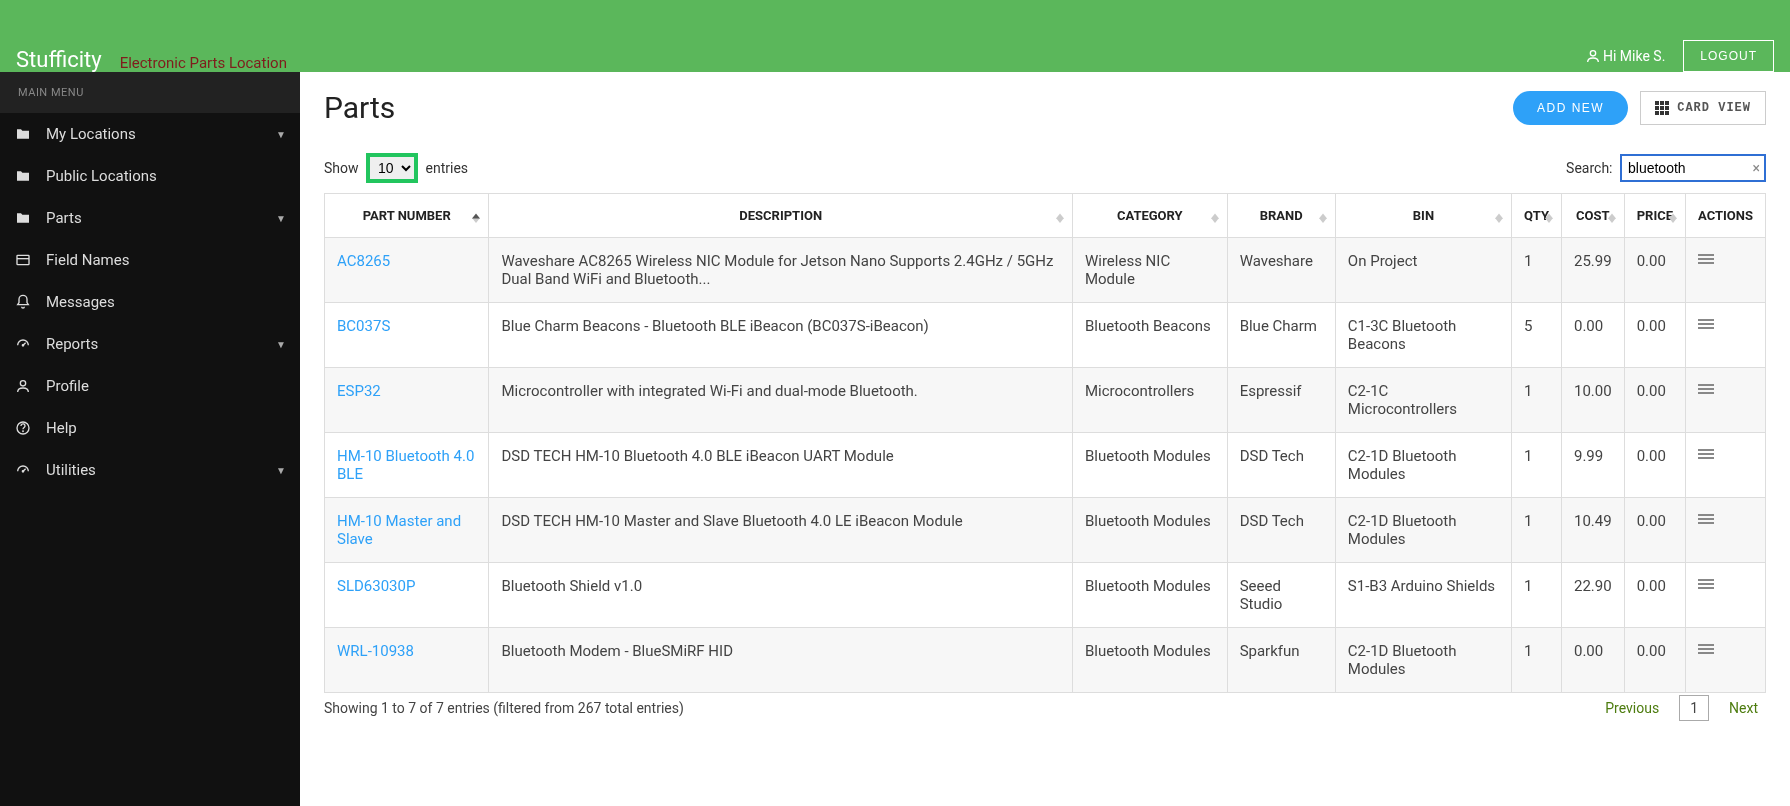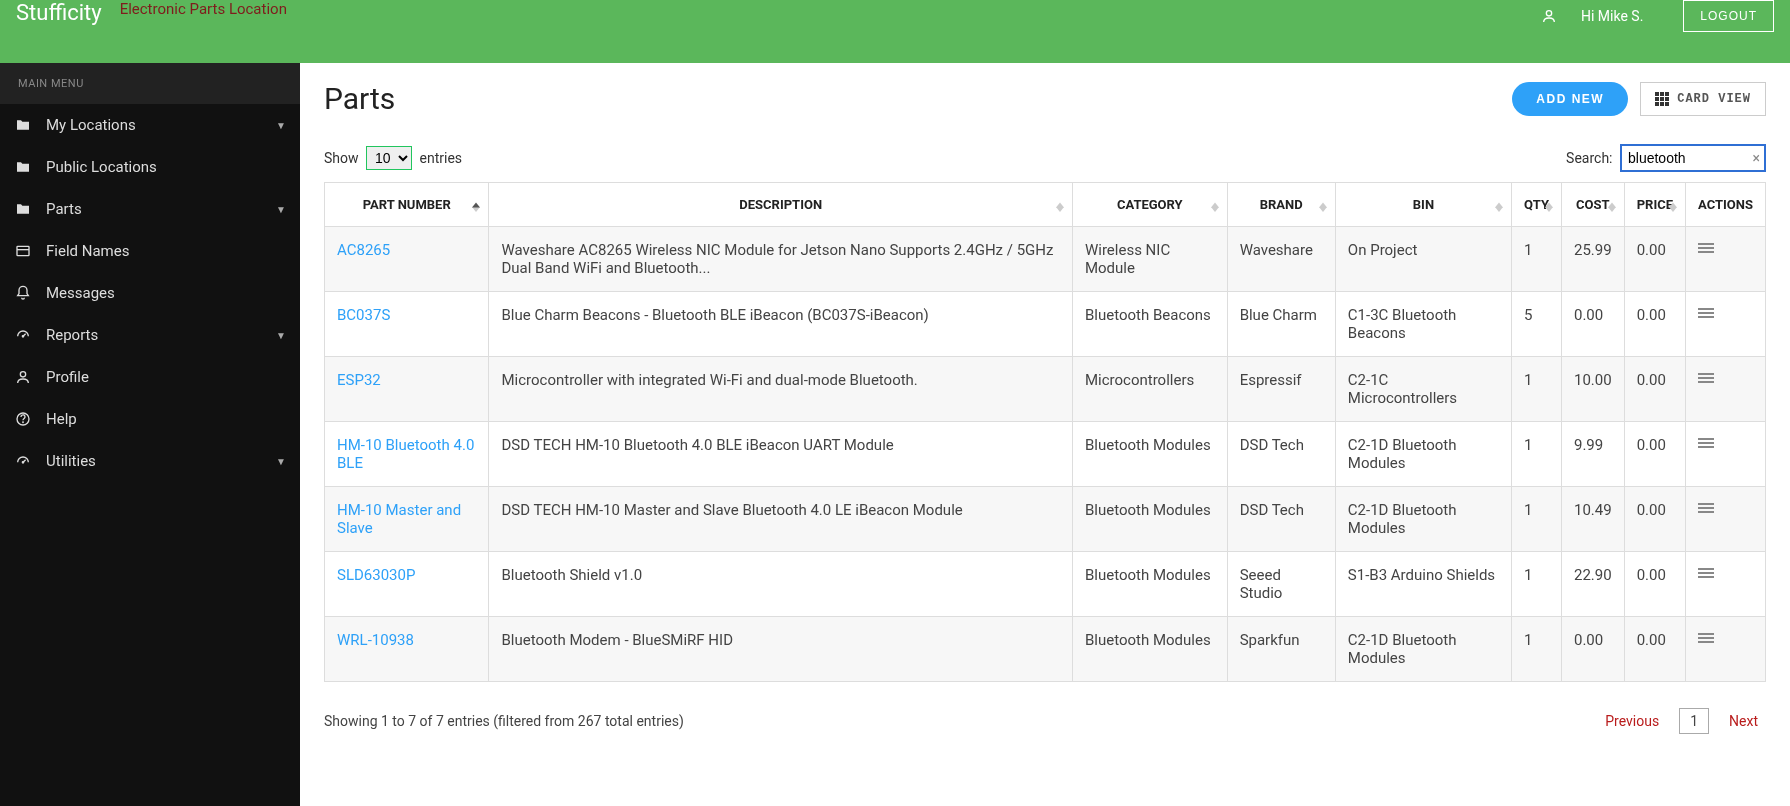--- a/index.html
+++ b/index.html
@@ -1,59 +1,59 @@
 <!DOCTYPE html>
 <html><head>
 <meta charset="utf-8">
 <style>
 * { box-sizing: border-box; margin: 0; padding: 0; }
 body { font-family: -apple-system, BlinkMacSystemFont, "Segoe UI", Roboto, Helvetica, Arial, sans-serif; font-size: 14px; color: #333; background: #fff; }
-.topbar { background: #5bb75b; color: #fff; height: 63px; display: flex; align-items: flex-start; padding: 0 16px; }
+.topbar { background: #5bb75b; color: #fff; height: 72px; display: flex; align-items: flex-end; padding: 0 16px; }
 .brand { font-size: 22px; font-weight: 400; margin-right: 18px; }
 .tagline { font-size: 15px; color: #7f1d1d; }
 .topbar .spacer { flex: 1; }
-.top-user { display: flex; align-items: center; gap: 24px; }
+.top-user { display: flex; align-items: center; gap: 2px; }
 .logout-btn { border: 1px solid #fff; background: transparent; color: #fff; padding: 8px 16px; font-size: 12px; letter-spacing: 1px; cursor: pointer; margin-left: 16px; }
 .user-icon { width: 16px; height: 16px; }
 .layout { display: flex; min-height: calc(100vh - 56px); }
 .sidebar { width: 300px; background: #111; color: #ddd; flex-shrink: 0; }
 .menu-header { background: #222; color: #888; font-size: 11px; padding: 14px 18px; letter-spacing: 0.5px; }
 .nav-item { display: flex; align-items: center; padding: 12px 14px; color: #ddd; cursor: pointer; font-size: 15px; }
 .nav-icon { width: 18px; display: inline-flex; justify-content: center; margin-right: 14px; }
 .nav-label { flex: 1; }
 .nav-caret { font-size: 10px; color: #aaa; }
 .main { flex: 1; padding: 18px 24px 40px 24px; overflow: auto; }
 .page-head { display: flex; align-items: center; margin-bottom: 28px; }
 .page-title { font-size: 30px; font-weight: 400; color: #222; }
 .page-head .spacer { flex: 1; }
-.btn-primary { background: #2ea1f8; color: #fff; border: none; border-radius: 30px; padding: 10px 24px; font-size: 12px; font-weight: 700; letter-spacing: 1.5px; cursor: pointer; margin-right: 12px; }
+.btn-primary { background: #2ea1f8; color: #fff; border: none; border-radius: 30px; padding: 10px 24px; font-size: 12px; font-weight: 400; letter-spacing: 1.5px; cursor: pointer; margin-right: 12px; }
 .btn-outline { border: 1px solid #ccc; background: #fff; color: #555; padding: 9px 14px; font-size: 12px; font-weight: 600; letter-spacing: 1px; cursor: pointer; display: inline-flex; align-items: center; gap: 8px; font-family: Liberation Mono, monospace; }
 .grid-icon { display: inline-grid; grid-template-columns: repeat(3,4px); grid-template-rows: repeat(3,4px); gap: 1px; }
 .grid-icon span { background: #333; width: 4px; height: 4px; }
 .table-controls { display: flex; align-items: center; margin-bottom: 10px; }
 .length-ctrl { font-size: 14px; color: #333; }
-.length-ctrl select { border: 1px solid #22c55e; padding: 2px 4px; margin: 0 4px; font-size: 14px; }
+.length-ctrl select { border: 4px solid #22c55e; padding: 2px 4px; margin: 0 4px; font-size: 14px; }
 .search-ctrl { margin-left: auto; font-size: 14px; }
 .search-ctrl input { border: 2px solid #2f6fd4; padding: 4px 24px 4px 6px; font-size: 14px; width: 146px; outline: none; }
 .search-wrap { position: relative; display: inline-block; margin-left: 4px; }
 .clear-x { position: absolute; right: 6px; top: 50%; transform: translateY(-50%); color: #888; cursor: pointer; font-size: 14px; }
 table { width: 100%; border-collapse: collapse; border: 1px solid #ddd; }
 th { text-align: center; font-size: 13px; font-weight: 700; padding: 14px 12px; border: 1px solid #ddd; position: relative; color: #222; background: #fff; }
 th.sortable::after { content: ""; position: absolute; right: 8px; top: 50%; transform: translateY(-50%); border-left: 4px solid transparent; border-right: 4px solid transparent; border-bottom: 5px solid #ccc; }
 th.sortable::before { content: ""; position: absolute; right: 8px; top: 50%; transform: translateY(2px); border-left: 4px solid transparent; border-right: 4px solid transparent; border-top: 5px solid #ccc; }
 th.sorted-asc::after { border-bottom-color: #555; }
 td { padding: 14px 12px; border: 1px solid #ddd; vertical-align: top; font-size: 15px; color: #444; }
 tbody tr:nth-child(odd) { background: #f7f7f7; }
 tbody tr:nth-child(even) { background: #fff; }
 .link { color: #2ea1f8; cursor: pointer; }
 .action-icon { display: inline-block; cursor: pointer; color: #888; }
 .action-icon div { width: 16px; height: 2px; background: #888; margin: 2px 0; }
-.footer { display: flex; align-items: center; margin-top: 26px; font-size: 14px; color: #444; }
+.footer { display: flex; align-items: center; margin-top: 2px; font-size: 14px; color: #444; }
 .pagination { margin-left: auto; display: flex; align-items: center; gap: 12px; }
-.page-btn { color: #b91c1c; cursor: pointer; padding: 4px 8px; }
+.page-btn { color: #4d7c0f; cursor: pointer; padding: 4px 8px; }
 .page-num { border: 1px solid #aaa; padding: 4px 10px; cursor: pointer; }
 </style>
 </head>
 <body>
 
 <div class="topbar">
   <span class="brand">Stufficity</span>
   <span class="tagline">Electronic Parts Location</span>
   <div class="spacer"></div>
   <div class="top-user">

